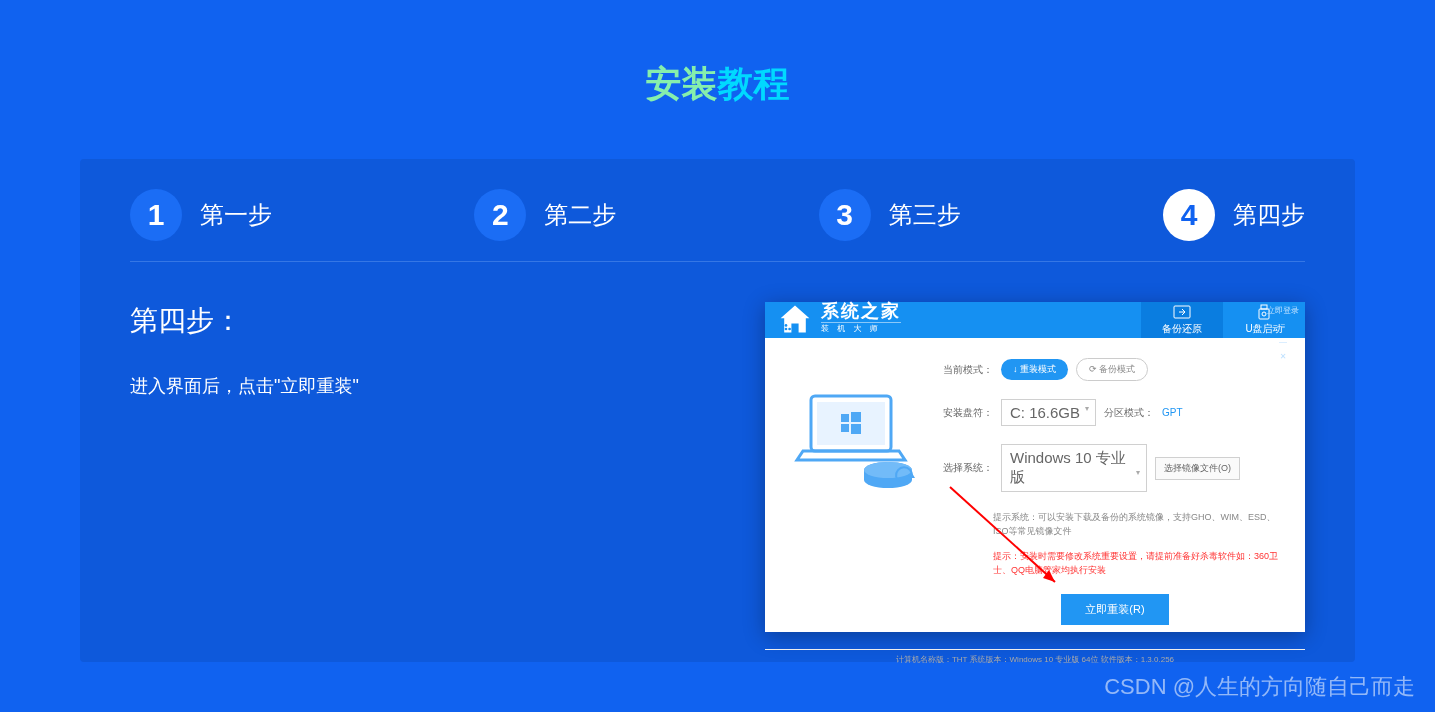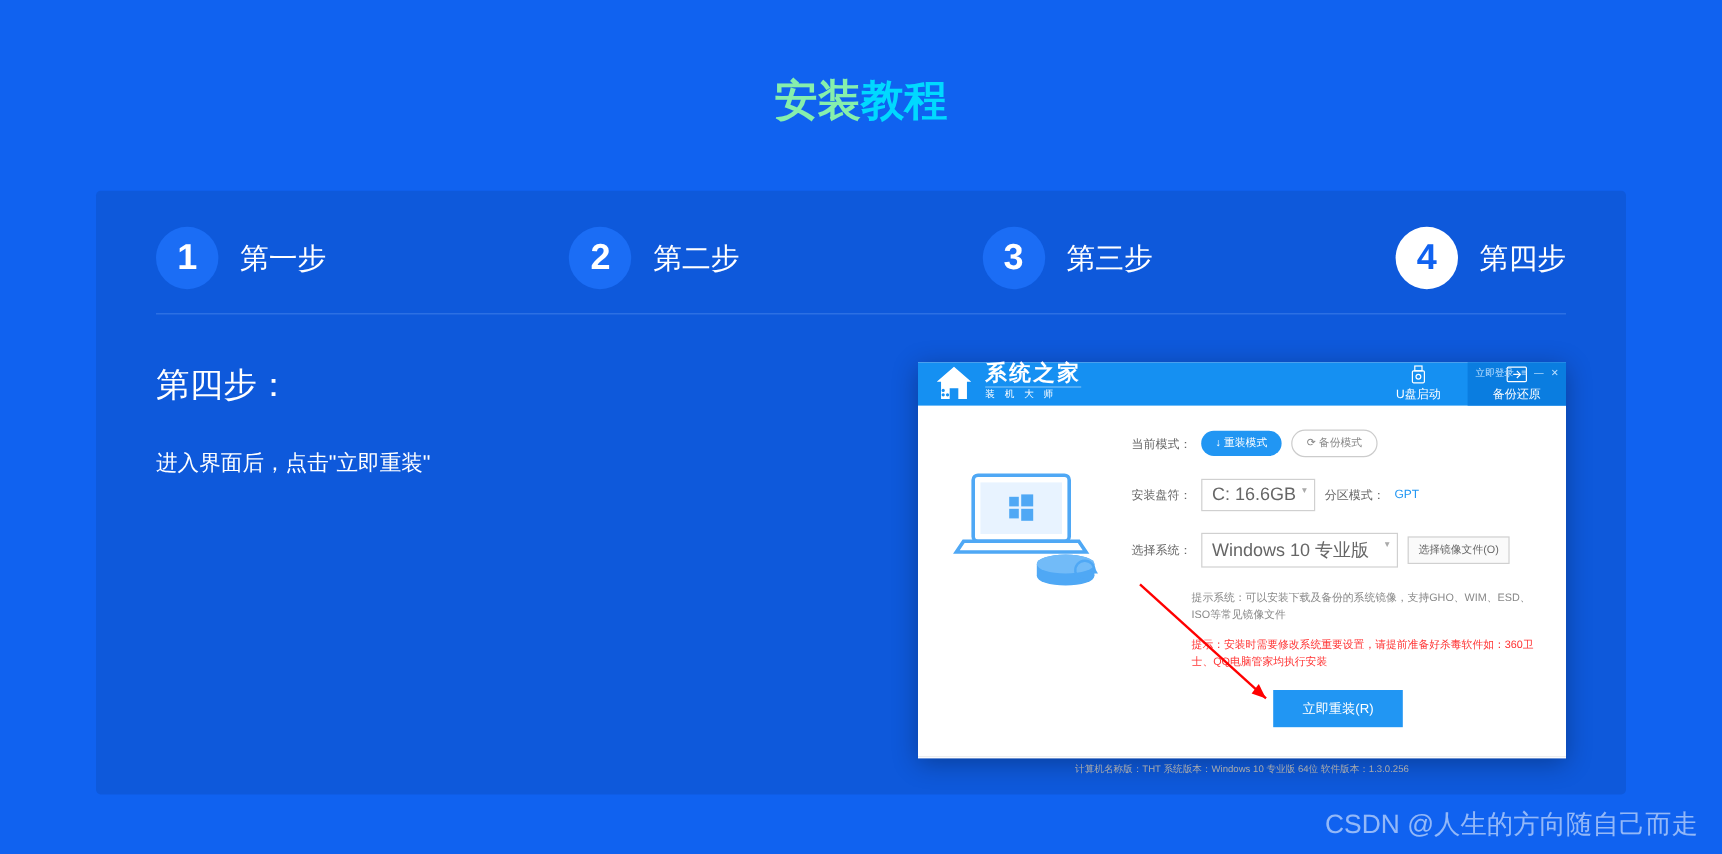--- a/index.html
+++ b/index.html
@@ -153,20 +153,21 @@
     }
     .ss-topbar {
       position: absolute;
       right: 6px;
       top: 3px;
       display: flex;
       gap: 6px;
       align-items: center;
       color: #bde0ff;
       font-size: 8px;
+      flex-direction: column;
     }
     .ss-topbar span { cursor: default; }
     .ss-body {
       flex: 1;
       display: flex;
       padding: 20px 18px 8px 18px;
     }
     .ss-illustration {
       width: 150px;
       display: flex;
@@ -323,38 +324,38 @@
                   <circle cx="14" cy="30" r="1.5" fill="#1590f2"></circle>
                   <circle cx="10" cy="26" r="1.5" fill="#1590f2"></circle>
                 </svg>
             </div>
             <div class="ss-logo-text">
               <div class="ss-logo-main">系统之家</div>
               <div class="ss-logo-sub">装 机 大 师</div>
             </div>
           </div>
           <div class="ss-tabs">
+            <div class="ss-tab active">
+              <div class="ss-tab-icon">
+                <svg viewBox="0 0 20 16">
+                    <rect x="2" y="2" width="16" height="12" rx="1" fill="none" stroke="#fff" stroke-width="1"></rect>
+                    <path d="M10 5 l3 3 l-3 3 M7 8 l6 0" fill="none" stroke="#fff" stroke-width="1"></path>
+                  </svg>
+              </div>
+              <span>备份还原</span>
+            </div>
             <div class="ss-tab">
               <div class="ss-tab-icon">
                 <svg viewBox="0 0 20 16">
                     <rect x="7" y="1" width="6" height="4" fill="none" stroke="#fff" stroke-width="1"></rect>
                     <rect x="5" y="5" width="10" height="10" rx="1" fill="none" stroke="#fff" stroke-width="1"></rect>
                     <circle cx="10" cy="10" r="2" fill="none" stroke="#fff" stroke-width="1"></circle>
                   </svg>
               </div>
               <span>U盘启动</span>
-            </div>
-            <div class="ss-tab active">
-              <div class="ss-tab-icon">
-                <svg viewBox="0 0 20 16">
-                    <rect x="2" y="2" width="16" height="12" rx="1" fill="none" stroke="#fff" stroke-width="1"></rect>
-                    <path d="M10 5 l3 3 l-3 3 M7 8 l6 0" fill="none" stroke="#fff" stroke-width="1"></path>
-                  </svg>
-              </div>
-              <span>备份还原</span>
             </div>
           </div>
         </div>
 
         <div class="ss-body">
           <div class="ss-illustration">
             <svg width="130" height="110" viewBox="0 0 130 110">
               <rect x="18" y="8" width="80" height="55" rx="4" fill="none" stroke="#4fa8f5" stroke-width="3"></rect>
               <rect x="24" y="14" width="68" height="43" fill="#e8f3ff"></rect>
               <g fill="#4fa8f5">
@@ -380,21 +381,21 @@
               <span class="ss-pill outline">⟳ 备份模式</span>
             </div>
             <div class="ss-row">
               <span class="ss-label">安装盘符：</span>
               <span class="ss-select" style="width:95px">C: 16.6GB</span>
               <span class="ss-label" style="">分区模式：</span>
               <span class="ss-gpt">GPT</span>
             </div>
             <div class="ss-row">
               <span class="ss-label">选择系统：</span>
-              <span class="ss-select" style="width:164px">Windows 10 专业版</span>
+              <span class="ss-select" style="width:146px">Windows 10 专业版</span>
               <span class="ss-btn-small">选择镜像文件(O)</span>
             </div>
             <div class="ss-note">提示系统：可以安装下载及备份的系统镜像，支持GHO、WIM、ESD、ISO等常见镜像文件</div>
             <div class="ss-warning">提示：安装时需要修改系统重要设置，请提前准备好杀毒软件如：360卫士、QQ电脑管家均执行安装</div>
             <button class="ss-action-btn">立即重装(R)</button>
           </div>
         </div>
 
         <div class="ss-footer">计算机名称版：THT  系统版本：Windows 10 专业版 64位  软件版本：1.3.0.256</div>
 

